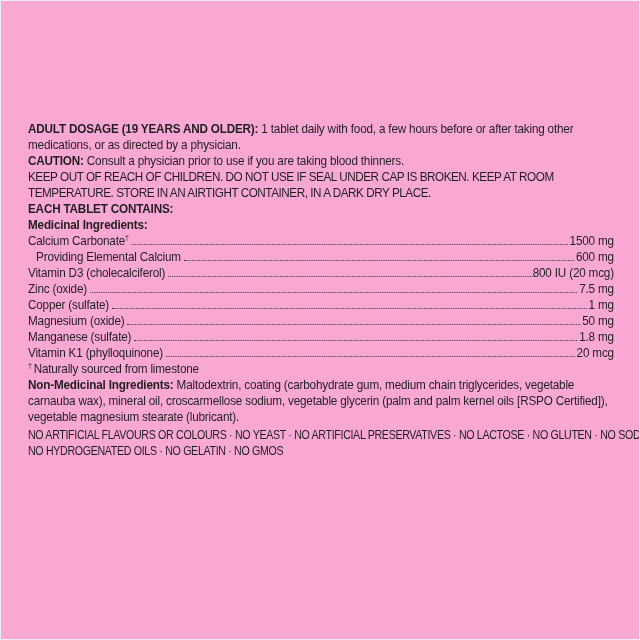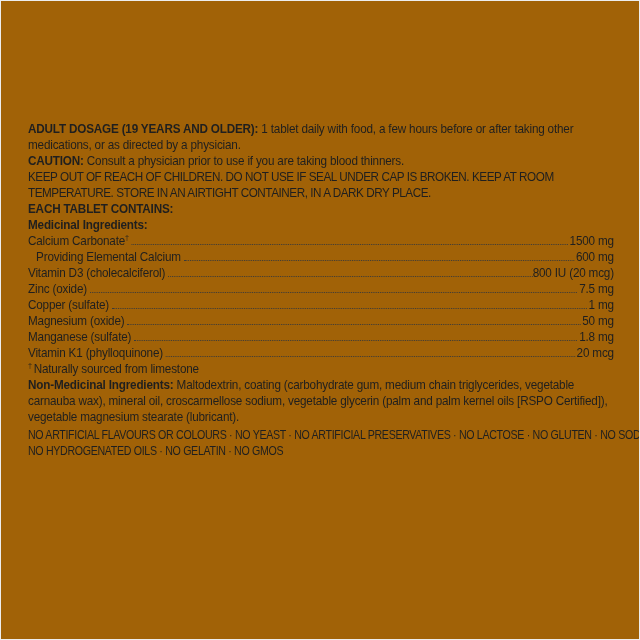--- a/index.html
+++ b/index.html
@@ -1,20 +1,20 @@
 <!DOCTYPE html>
 <html><head>
 <meta charset="utf-8">
 <style>
   html, body { margin: 0; padding: 0; background: #ffffff; }
   .page {
     position: relative;
     width: 640px;
     height: 640px;
-    background: #a16207;
+    background: #f9a8d4;
     border: 1px solid #ededed;
     box-sizing: border-box;
     overflow: hidden;
     font-family: "Liberation Sans", sans-serif;
     color: #1f1f1f;
   }
   .content {
     position: absolute;
     left: 27px;
     top: 120px;

